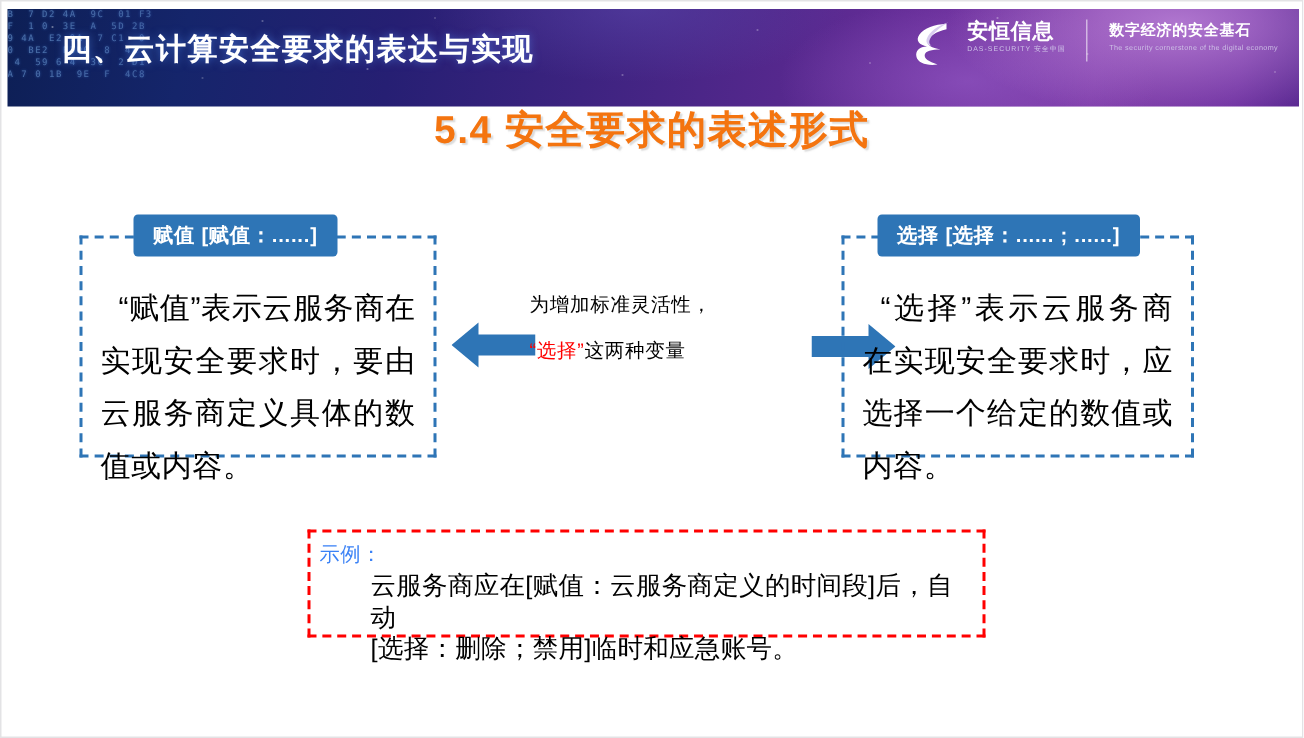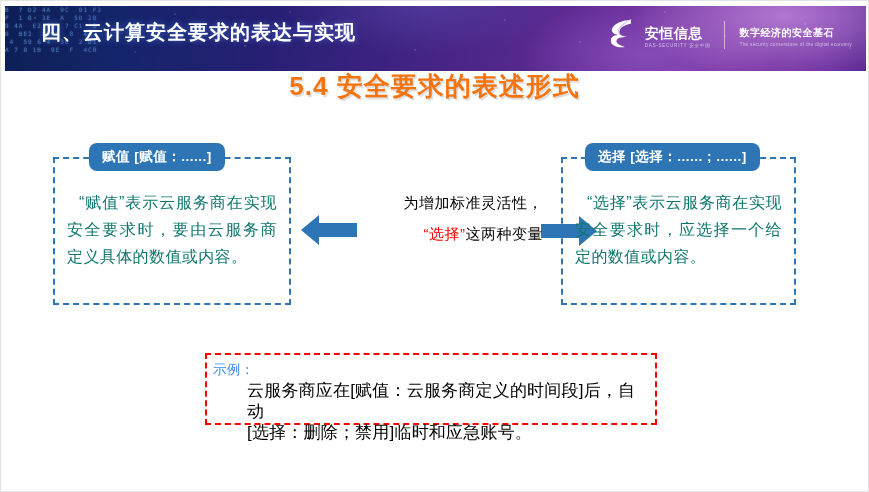--- a/index.html
+++ b/index.html
@@ -88,21 +88,21 @@
     white-space: nowrap;
   }
 
   
   #logo {
     position: absolute;
     right: 14px;
     top: 7px;
     height: 36px;
     display: flex;
-    align-items: flex-end;
+    align-items: flex-start;
     gap: 8px;
   }
   #logo .mark { width: 30px; height: 32px; flex: none; }
   #logo .cn-block { display: flex; flex-direction: column; justify-content: center; }
   #logo .cn {
     font-size: 14px; font-weight: bold; color: #ffffff;
     letter-spacing: .5px; line-height: 15px; white-space: nowrap;
   }
   #logo .cn-sub {
     font-size: 4.6px; color: #cfc3e8; letter-spacing: .7px;
@@ -137,52 +137,52 @@
     border: 2px dashed #2E75B6;
     box-sizing: border-box;
   }
   #box-left  { left: 52px;  top: 156px; width: 238px; height: 148px; }
   #box-right { left: 560px; top: 156px; width: 235px; height: 148px; }
 
   .box-tab {
     position: absolute;
     top: -16px;
     background: #2E75B6;
-    border-radius: 8px;
+    border-radius: 3px;
     color: #ffffff;
     font-size: 13.5px;
     font-weight: bold;
     padding: 5px 13px 6px 13px;
     white-space: nowrap;
     letter-spacing: .5px;
     line-height: 17px;
   }
   #box-left  .box-tab { left: 34px; }
   #box-right .box-tab { left: 22px; }
 
   .box-body {
     position: absolute;
     left: 12px; right: 12px; top: 30px;
-    font-size: 16px;
-    line-height: 27px;
-    color: #0f766e;
+    font-size: 20px;
+    line-height: 35px;
+    color: #000000;
     text-align: justify;
     text-indent: 0;
     letter-spacing: .4px;
   }
   .box-body .indent { display: inline-block; width: 12px; }
 
   
   #middle {
     position: absolute;
     left: 352px;
     top: 186px;
     width: 190px;
-    text-align: right;
-    font-size: 15px;
+    text-align: left;
+    font-size: 13px;
     line-height: 31px;
     color: #000000;
     letter-spacing: .5px;
   }
   #middle .red { color: #FF0000; }
 
   
   .arrow { position: absolute; }
   #arrow-left  { left: 300px; top: 212px; }
   #arrow-right { left: 540px; top: 214px; }

